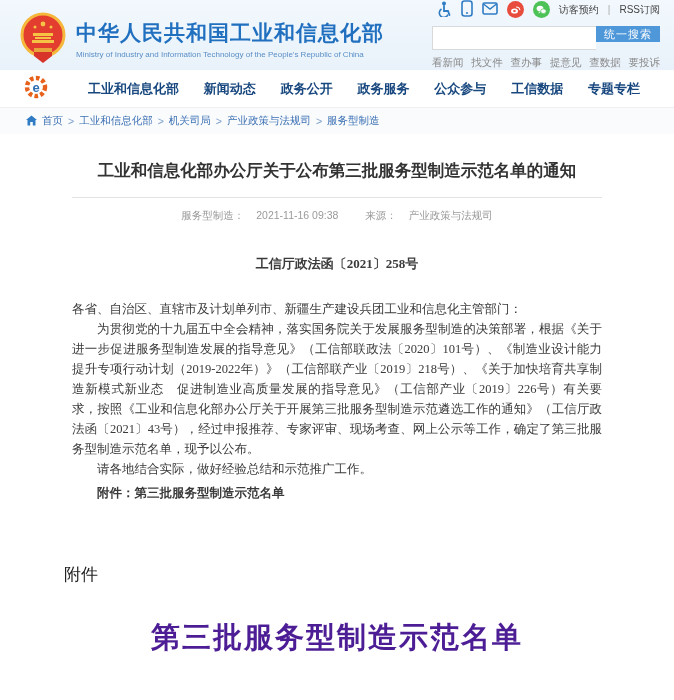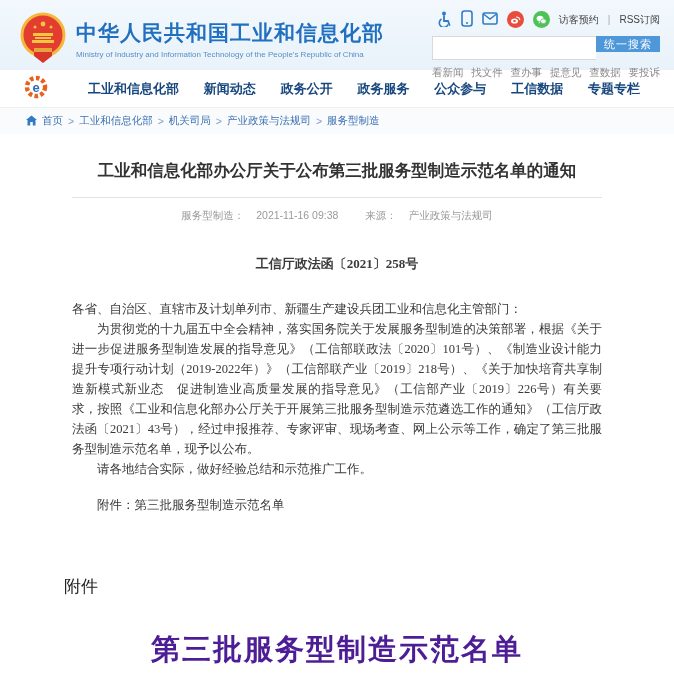--- a/index.html
+++ b/index.html
@@ -5,21 +5,21 @@
   * { margin:0; padding:0; box-sizing:border-box; }
   html,body { width:674px; height:700px; overflow:hidden; background:#fff;
     font-family:"Liberation Sans","DejaVu Sans",sans-serif; }
 
   
   .site-header { height:70px; background:linear-gradient(180deg,#f2f8fd,#e9f2fa);
     display:flex; justify-content:space-between; padding:0 14px 0 20px;gap:8px; }
   .brand { display:flex; align-items:center; gap:10px; padding-top:8px; }
   .brand-text .cn { font-size:21px; font-weight:bold; color:#2170c0; letter-spacing:1px; }
   .brand-text .en { font-size:8px; color:#5a8fc7; margin-top:3px; }
-  .header-right { width:228px; padding-top:10px; }
+  .header-right { width:228px; }
   .topbar { display:flex; align-items:center; justify-content:flex-end; gap:9px;
     font-size:10px; color:#555; }
   .topbar .txt { color:#444; }
   .topbar .sep { color:#aaa; }
   .round-icon { width:17px; height:17px; border-radius:50%; display:inline-flex;
     align-items:center; justify-content:center; }
   .search-row { display:flex; margin-top:7px; }
   .search-row input { flex:1; height:24px; border:1px solid #d9d9d9; background:#fff;
     border-right:none; outline:none; padding:0 6px; font-size:11px; }
   .search-btn { width:64px; height:16px; background:#4e97d9; color:#fff; border:none;
@@ -44,21 +44,21 @@
   .article { padding:0 72px; }
   .article-title { margin-top:26px; text-align:center; font-size:16.5px;
     font-weight:bold; color:#333; }
   .title-rule { margin-top:15px; border-bottom:1px solid #e3e3e3; }
   .article-meta { margin-top:11px; text-align:center; font-size:10.5px; color:#9a9a9a; }
   .article-meta span { margin:0 6px; }
   .doc-body { font-family:"Liberation Serif","DejaVu Serif",serif; color:#3a3a3a; }
   .doc-number { margin-top:32px; text-align:center; font-size:13px;font-weight:bold; }
   .salutation { margin-top:26px; font-size:12.5px; line-height:20px; }
   .para { font-size:12.5px; line-height:20px; text-indent:2em; text-align:justify; }
-  .attachment-line { margin-top:16px; font-size:12.5px; line-height:20px; text-indent:2em; }
+  .attachment-line { margin-top:4px; font-size:12.5px; line-height:20px; text-indent:2em;font-weight:bold; }
 
   
   .attach-label { margin-top:60px; margin-left:-8px; font-size:17px; color:#222;
     font-family:"Liberation Serif","DejaVu Serif",serif; }
   .attach-title { margin-top:32px; text-align:center; font-size:29px; font-weight:bold;
     color:#4c1d95; letter-spacing:2px; }
 </style>
 </head>
 <body>
 

